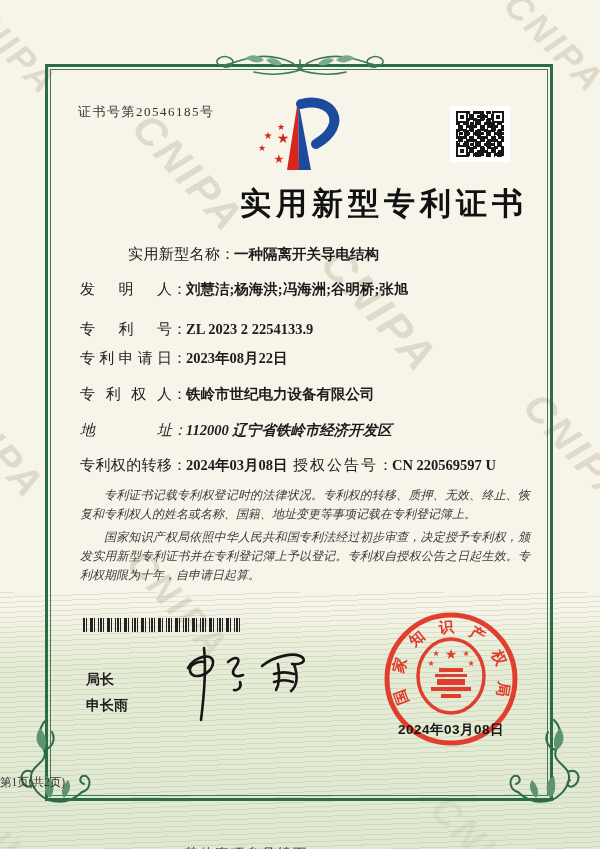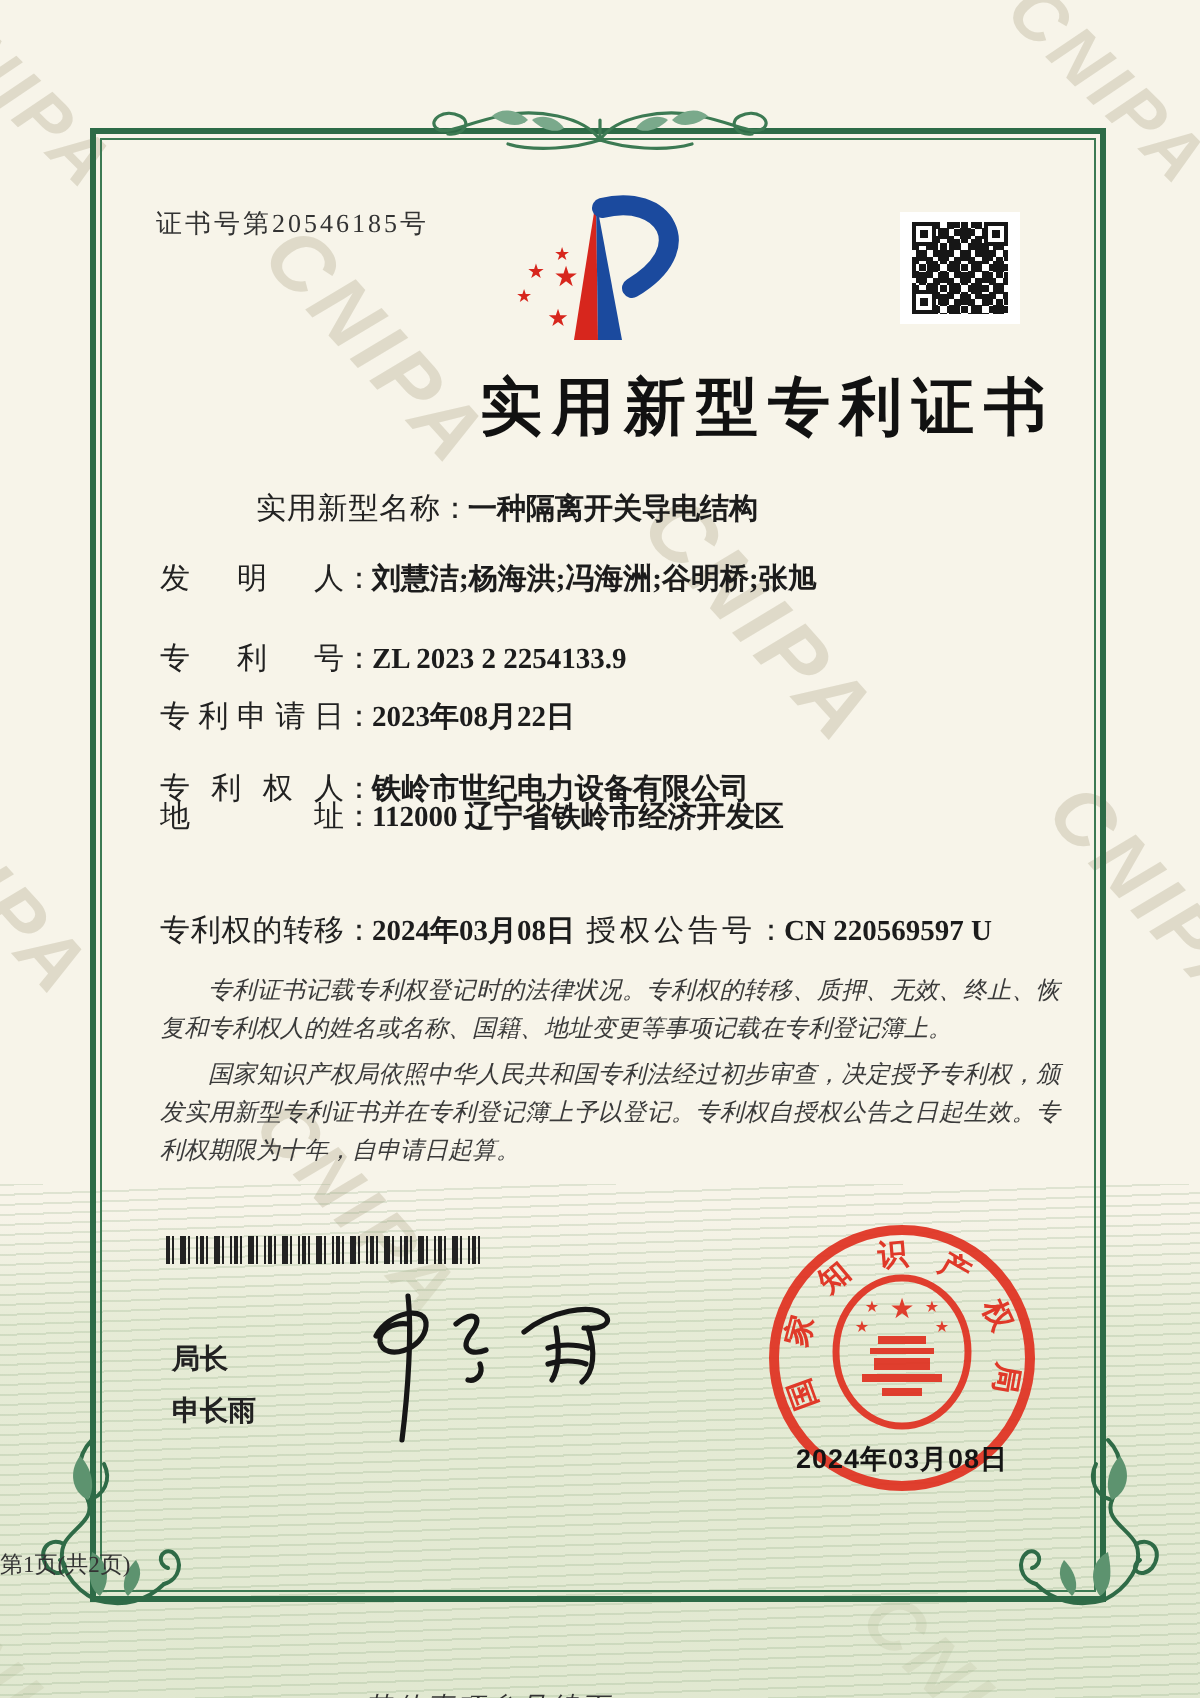--- a/index.html
+++ b/index.html
@@ -168,21 +168,21 @@
 </div>
 <div class="row" style="top:308px;margin-top:12px;">
   <span class="lbl">专利号</span><span class="colon">：</span><span class="val">ZL 2023 2 2254133.9</span>
 </div>
 <div class="row" style="top:349px;">
   <span class="lbl">专利申请日</span><span class="colon">：</span><span class="val">2023年08月22日</span>
 </div>
 <div class="row" style="top:385px;">
   <span class="lbl">专利权人</span><span class="colon">：</span><span class="val">铁岭市世纪电力设备有限公司</span>
 </div>
-<div class="row" style="top:399px;">
+<div class="row" style="top:421px;font-style:italic;">
   <span class="lbl">地址</span><span class="colon">：</span><span class="val">112000 辽宁省铁岭市经济开发区</span>
 </div>
 <div class="row" style="top:456px;">
   <span class="lbl">专利权的转移</span><span class="colon">：</span><span class="val">2024年03月08日</span>
   <span class="pair2">
     <span class="lbl2">授权公告号</span><span class="colon">：</span><span class="val">CN 220569597 U</span>
   </span>
 </div>
 
 <div class="paras">

